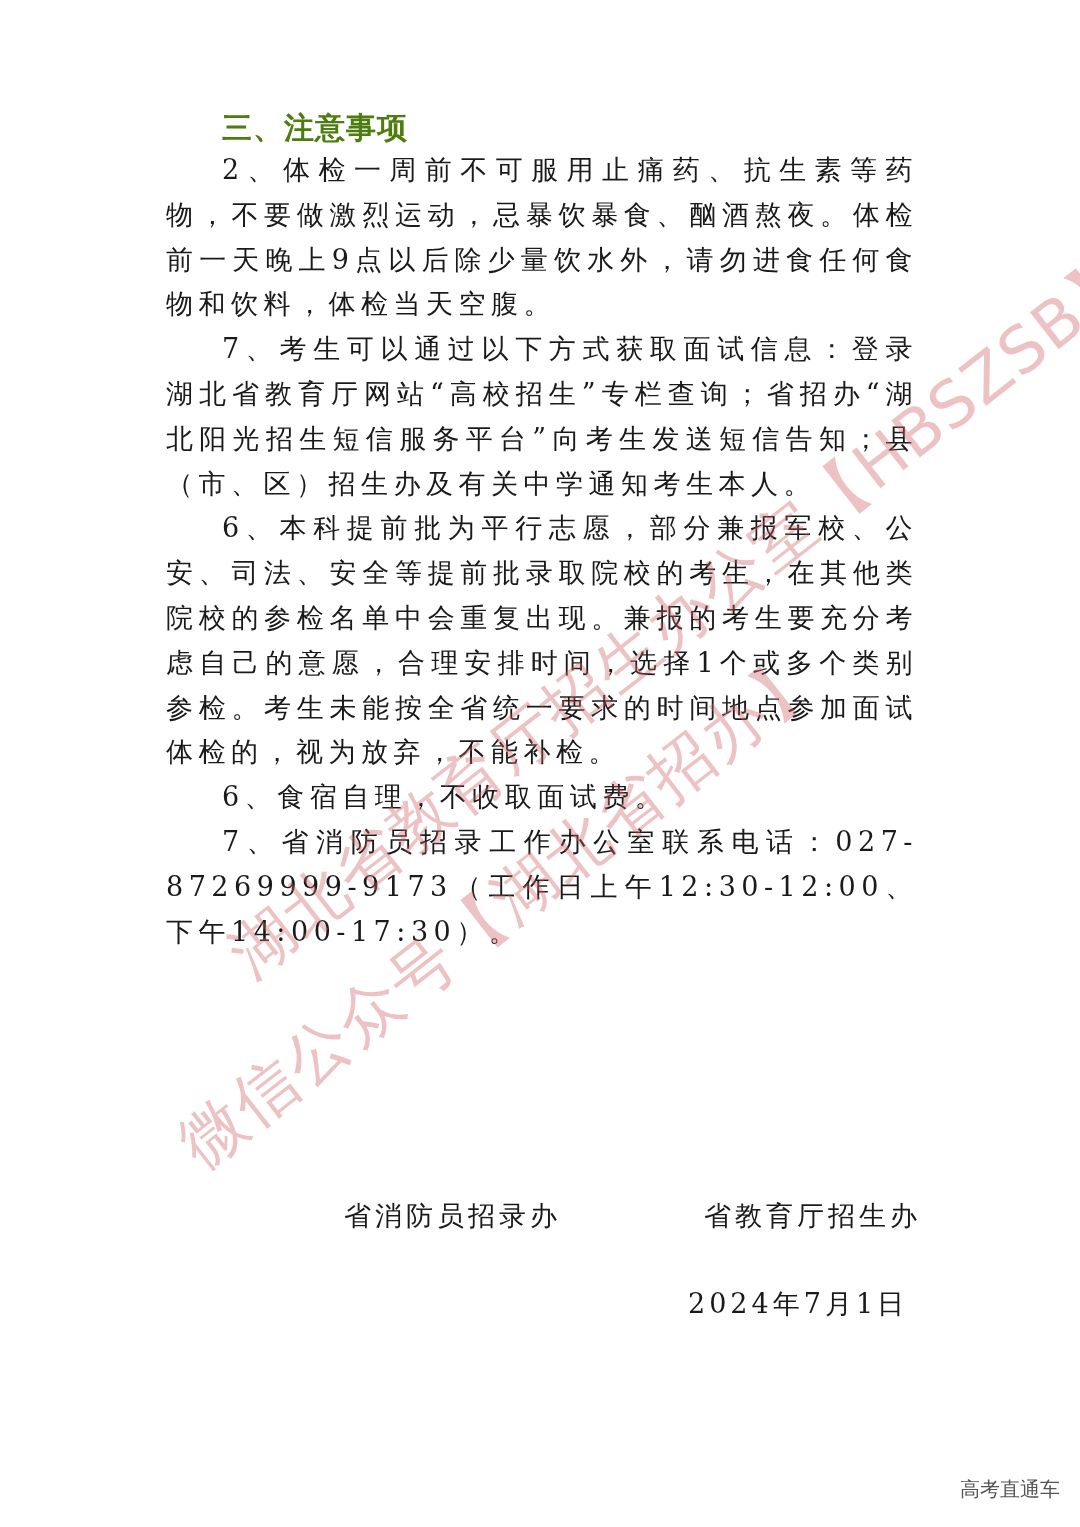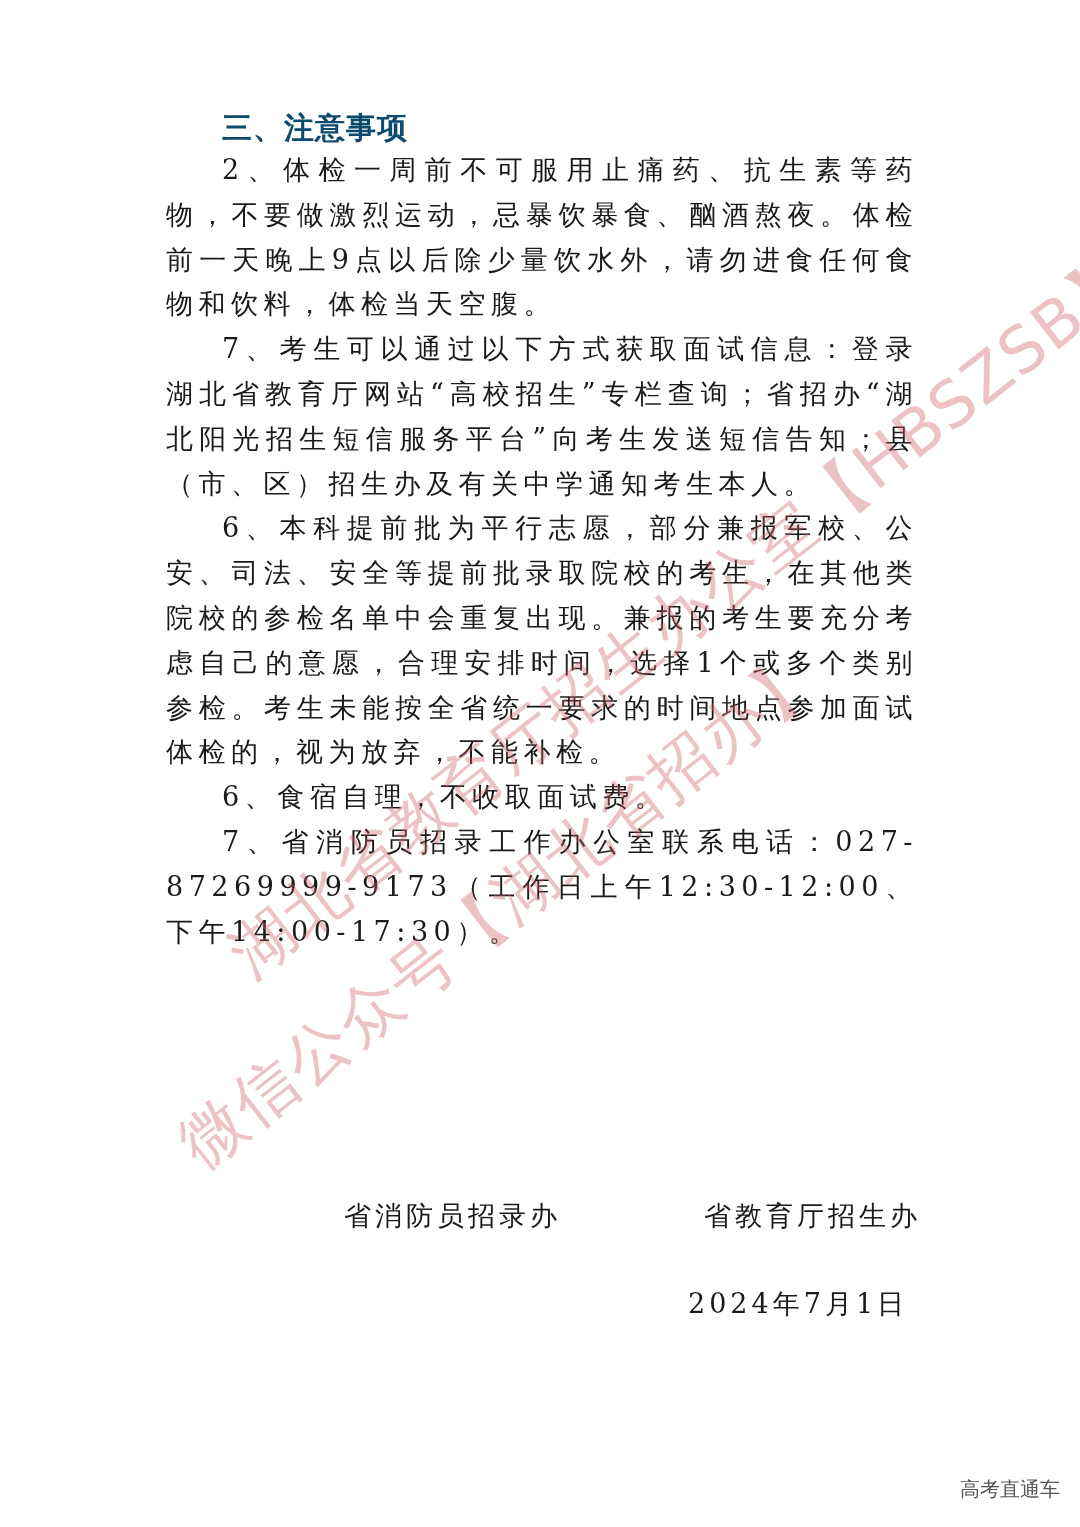--- a/index.html
+++ b/index.html
@@ -1,20 +1,20 @@
 <!DOCTYPE html>
 <html><head>
 <meta charset="utf-8">
 <style>
   html, body { margin:0; padding:0; background:#ffffff; }
   body { width:1080px; height:1527px; position:relative; overflow:hidden;
          font-family:"DejaVu Serif","Liberation Serif",serif; color:#1a1a1a; }
   .page { position:absolute; left:0; top:0; width:1080px; height:1527px; }
   .heading { position:absolute; left:222px; top:108px; font-size:30px; font-weight:bold;
-             font-family:"DejaVu Sans","Liberation Sans",sans-serif; letter-spacing:1px; color:#0c4a6e; }
+             font-family:"DejaVu Sans","Liberation Sans",sans-serif; letter-spacing:1px; color:#4d7c0f; }
   .body { position:absolute; left:166px; top:148px; width:752px; font-size:27px; line-height:44.8px;
           letter-spacing:5.5px; text-align:justify; color:#1a1a1a; }
   .para { margin:0; text-indent:56px; }
   .sig { position:absolute; top:1198px; font-size:27px; letter-spacing:4px;margin-left:32px; }
   .sig.left { left:312px; }
   .sig.right { left:672px;text-align:right; }
   .date { position:absolute; left:688px; top:1286px; font-size:27px; letter-spacing:4px; }
   .source { position:absolute; right:20px; top:1476px; font-size:20px; color:#555;
             font-family:Liberation Sans, sans-serif; }
   .wm { position:absolute; color:rgba(205,95,100,0.38); font-family:"DejaVu Sans","Liberation Sans",sans-serif;

